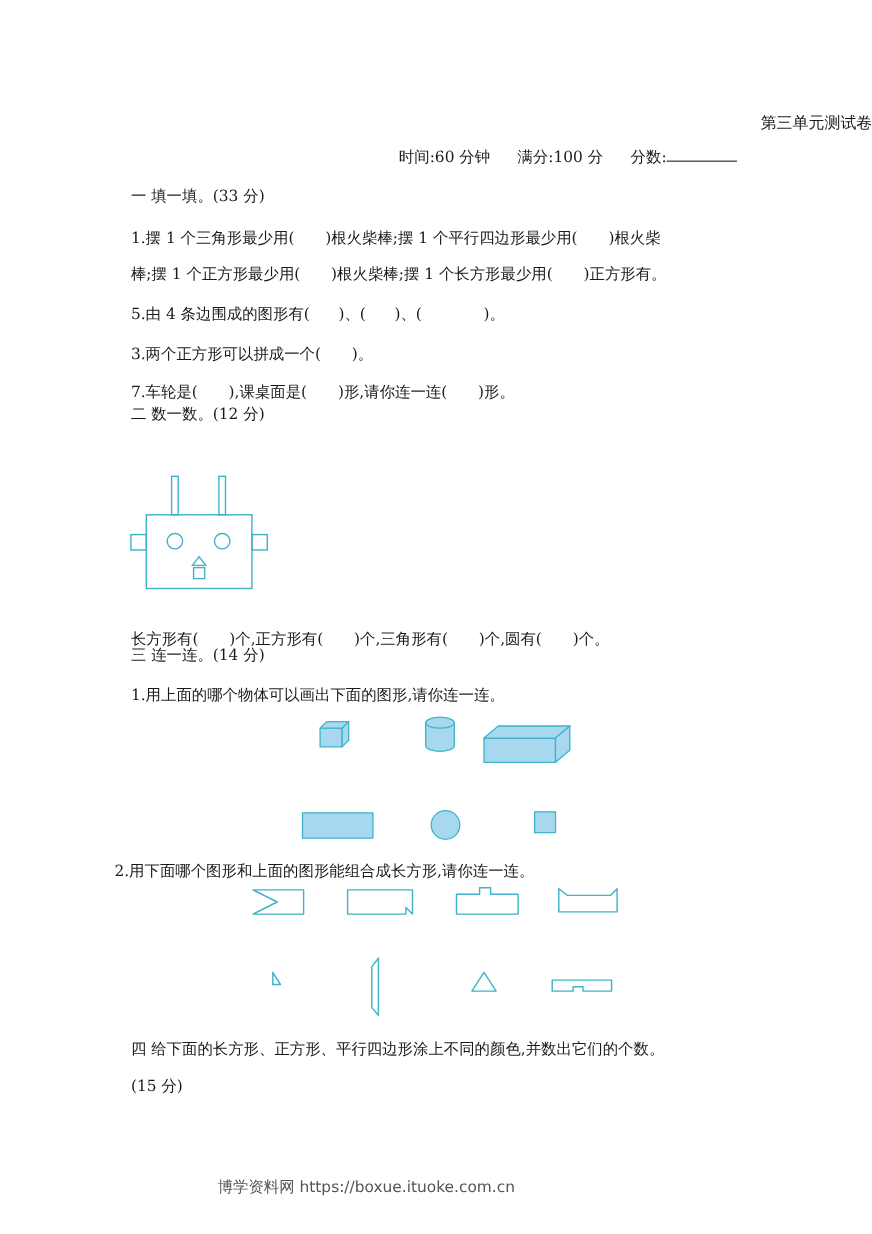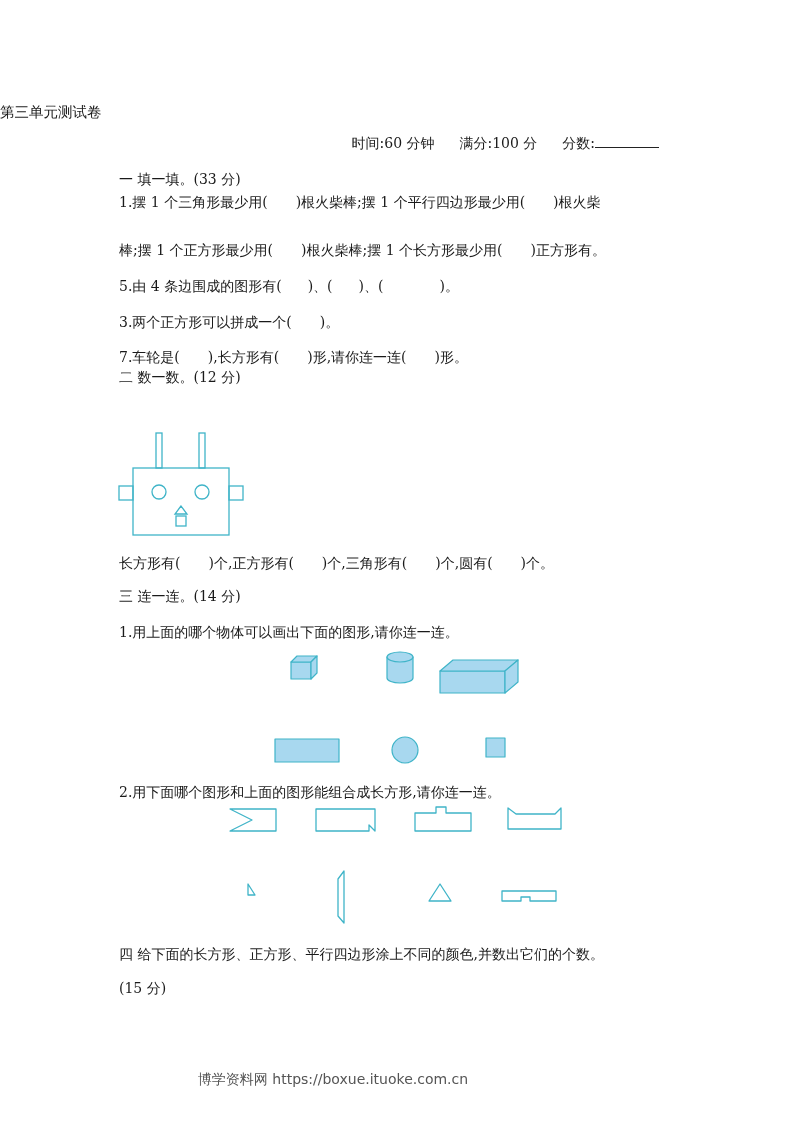--- a/index.html
+++ b/index.html
@@ -1,73 +1,73 @@
 <!DOCTYPE html>
 <html><head>
 <meta charset="utf-8">
 <style>
   html, body { margin:0; padding:0; background:#ffffff; }
   body { width:793px; height:1122px; position:relative; overflow:hidden;
          font-family:"DejaVu Serif","Liberation Serif",serif; color:#1a1a1a; }
   .t { position:absolute; font-size:14px; white-space:nowrap; line-height:18px; }
-  .title { left:0; width:793px; text-align:left; top:103px; font-size:14.5px; }
-  .meta { right:134px; top:134px; font-size:14px;margin-left:16px; }
+  .title { left:0; width:793px; text-align:right; top:103px; font-size:14.5px; }
+  .meta { right:123px; top:134px; font-size:14px;margin-left:16px; }
   .blank-line { display:inline-block; width:64px; border-bottom:1px solid #222; height:12px; vertical-align:baseline; }
   .gap { display:inline-block; }
   svg { position:absolute; overflow:visible; }
   .footer { position:absolute; left:0; width:666px; top:1071px; text-align:center;
             font-family:"DejaVu Sans","Liberation Sans",sans-serif; font-size:14px; color:#555; }
 </style>
 </head>
 <body>
 
 <div class="t title">第三单元测试卷</div>
 <div class="t meta">
   <span>时间:60 分钟</span>
   <span class="gap" style="width:16px"></span>
   <span>满分:100 分</span>
   <span class="gap" style="width:16px"></span>
   <span>分数:</span><span class="blank-line"></span>
 </div>
 
 <div class="t" style="left:119px;top:170px">一  填一填。(33 分)</div>
 
-<div class="t" style="left:119px;top:193px">
+<div class="t" style="left:119px;top:208px">
   <span>1.摆 1 个三角形最少用(</span><span class="gap" style="width:28px"></span><span>)根火柴棒;摆 1 个平行四边形最少用(</span><span class="gap" style="width:28px"></span><span>)根火柴</span>
 </div>
 <div class="t" style="left:119px;top:241px">
   <span>棒;摆 1 个正方形最少用(</span><span class="gap" style="width:28px"></span><span>)根火柴棒;摆 1 个长方形最少用(</span><span class="gap" style="width:28px"></span><span>)正方形有。</span>
 </div>
 <div class="t" style="left:119px;top:277px">
   <span>5.由 4 条边围成的图形有(</span><span class="gap" style="width:26px"></span><span>)、(</span><span class="gap" style="width:26px"></span><span>)、(</span><span class="gap" style="width:56px"></span><span>)。</span>
 </div>
 <div class="t" style="left:119px;top:313px">
   <span>3.两个正方形可以拼成一个(</span><span class="gap" style="width:28px"></span><span>)。</span>
 </div>
 <div class="t" style="left:119px;top:348px">
-  <span>7.车轮是(</span><span class="gap" style="width:28px"></span><span>),长方形有(</span><span class="gap" style="width:28px"></span><span>)形,请你连一连(</span><span class="gap" style="width:28px"></span><span>)形。</span>
+  <span>7.车轮是(</span><span class="gap" style="width:28px"></span><span>),课桌面是(</span><span class="gap" style="width:28px"></span><span>)形,请你连一连(</span><span class="gap" style="width:28px"></span><span>)形。</span>
 </div>
 
 <div class="t" style="left:119px;top:368px">二  数一数。(12 分)</div>
 
 <svg style="left:118px;top:432px" width="126" height="106" viewBox="0 0 126 106">
   <g fill="none" stroke="#3fb4c8" stroke-width="1.3">
     <rect x="38" y="1" width="6" height="35"></rect>
     <rect x="81" y="1" width="6" height="35"></rect>
     <rect x="15" y="36" width="96" height="67"></rect>
     <rect x="1" y="54" width="14" height="14"></rect>
     <rect x="111" y="54" width="14" height="14"></rect>
     <circle cx="41" cy="60" r="7"></circle>
     <circle cx="84" cy="60" r="7"></circle>
     <polygon points="63,74 57,82 69,82"></polygon>
     <rect x="58" y="84" width="10" height="10"></rect>
   </g>
 </svg>
 
-<div class="t" style="left:119px;top:554px">
+<div class="t" style="left:119px;top:572px">
   <span>长方形有(</span><span class="gap" style="width:28px"></span><span>)个,正方形有(</span><span class="gap" style="width:28px"></span><span>)个,三角形有(</span><span class="gap" style="width:28px"></span><span>)个,圆有(</span><span class="gap" style="width:28px"></span><span>)个。</span>
 </div>
 
 <div class="t" style="left:119px;top:587px">三  连一连。(14 分)</div>
 <div class="t" style="left:119px;top:623px">1.用上面的哪个物体可以画出下面的图形,请你连一连。</div>
 
 <svg style="left:270px;top:645px" width="255" height="122" viewBox="0 0 255 122">
   <g fill="#a8d8ef" stroke="#3fb4c8" stroke-width="1.2" stroke-linejoin="round">
 
     <g>
@@ -86,21 +86,21 @@
       <polygon points="170,26 183,15 248,15 235,26"></polygon>
       <polygon points="235,26 248,15 248,37 235,48"></polygon>
     </g>
 
     <rect x="5" y="94" width="64" height="23"></rect>
     <circle cx="135" cy="105" r="13"></circle>
     <rect x="216" y="93" width="19" height="19"></rect>
   </g>
 </svg>
 
-<div class="t" style="left:119px;top:783px">2.用下面哪个图形和上面的图形能组合成长方形,请你连一连。</div>
+<div class="t" style="left:104px;top:783px">2.用下面哪个图形和上面的图形能组合成长方形,请你连一连。</div>
 
 <svg style="left:225px;top:805px" width="345" height="30" viewBox="0 0 345 30">
   <g fill="none" stroke="#3fb4c8" stroke-width="1.3" stroke-linejoin="round">
     <polygon points="5,4 51,4 51,26 5,26 27,15"></polygon>
     <polygon points="91,4 150,4 150,26 144,20 144,26 91,26"></polygon>
     <polygon points="190,8 211,8 211,2 221,2 221,8 246,8 246,26 190,26"></polygon>
     <polygon points="283,3 291,9 330,9 336,3 336,24 283,24"></polygon>
   </g>
 </svg>
 

